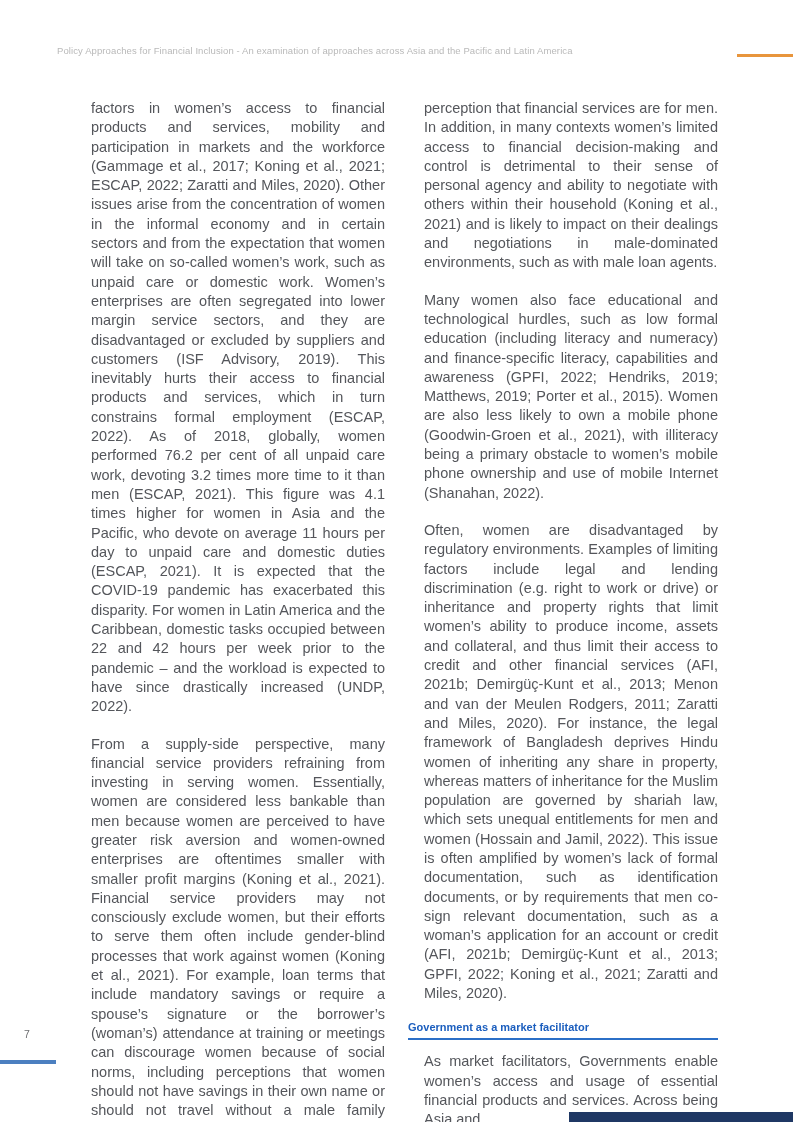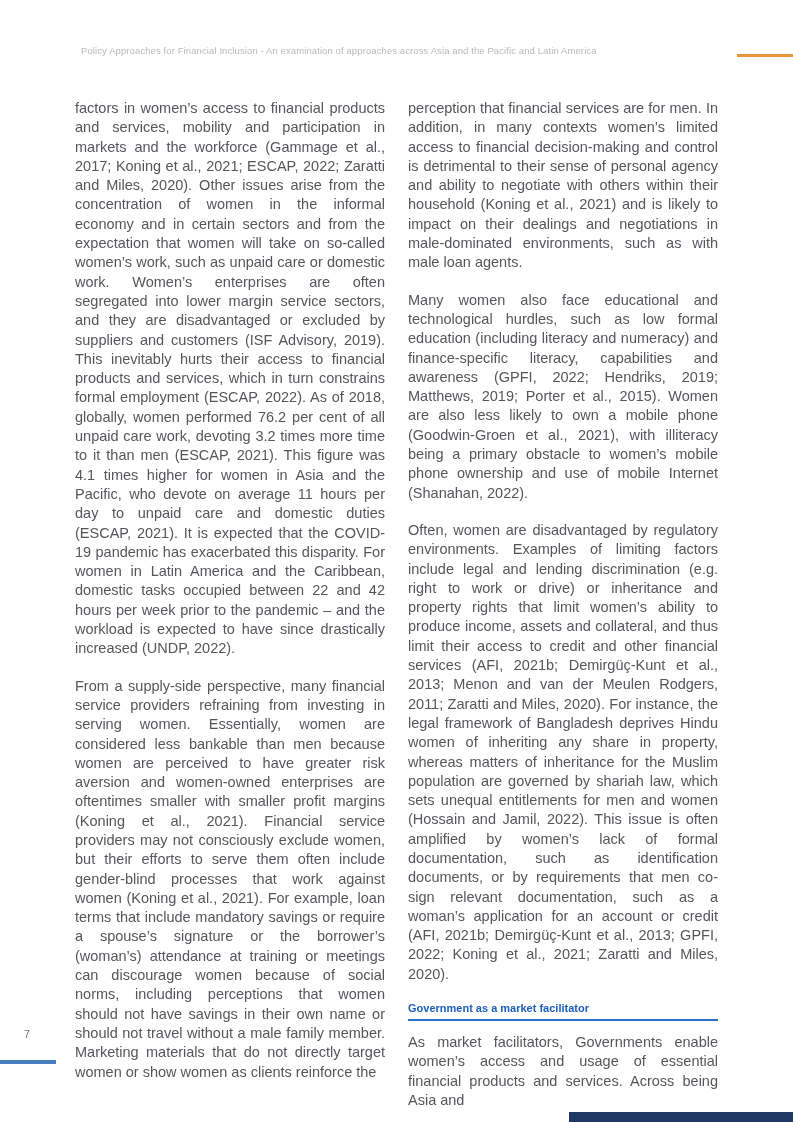--- a/index.html
+++ b/index.html
@@ -16,21 +16,20 @@
     font-family: "Liberation Sans", "DejaVu Sans", sans-serif;
   }
   .running-header {
     position: absolute;
     left: 57px;
     top: 45px;
     font-size: 9.5px;
     letter-spacing: 0.1px;
     color: var(--header-text, #b9b9b9);
     white-space: nowrap;
-    margin-left: 24px;
   }
   .header-accent-rule {
     position: absolute;
     right: 0;
     top: 54px;
     width: 56px;
     height: 3px;
     background: var(--accent-orange, #e8953c);
   }
   .content {
@@ -38,21 +37,21 @@
     left: 75px;
     top: 99px;
     width: 643px;
     display: flex;
     gap: 23px;
   }
   .col {
     width: 310px;
   }
   .col p {
-    margin: 0 0 18px 0;
+    margin: 0 0 18px 16px;
     font-size: 14.5px;
     line-height: 19.3px;
     text-align: justify;
     color: var(--body-text, #54565b);
   }
   .section-heading {
     margin: 8px 0 12px 0;
     padding-bottom: 5px;
     font-size: 11px;
     font-weight: bold;

